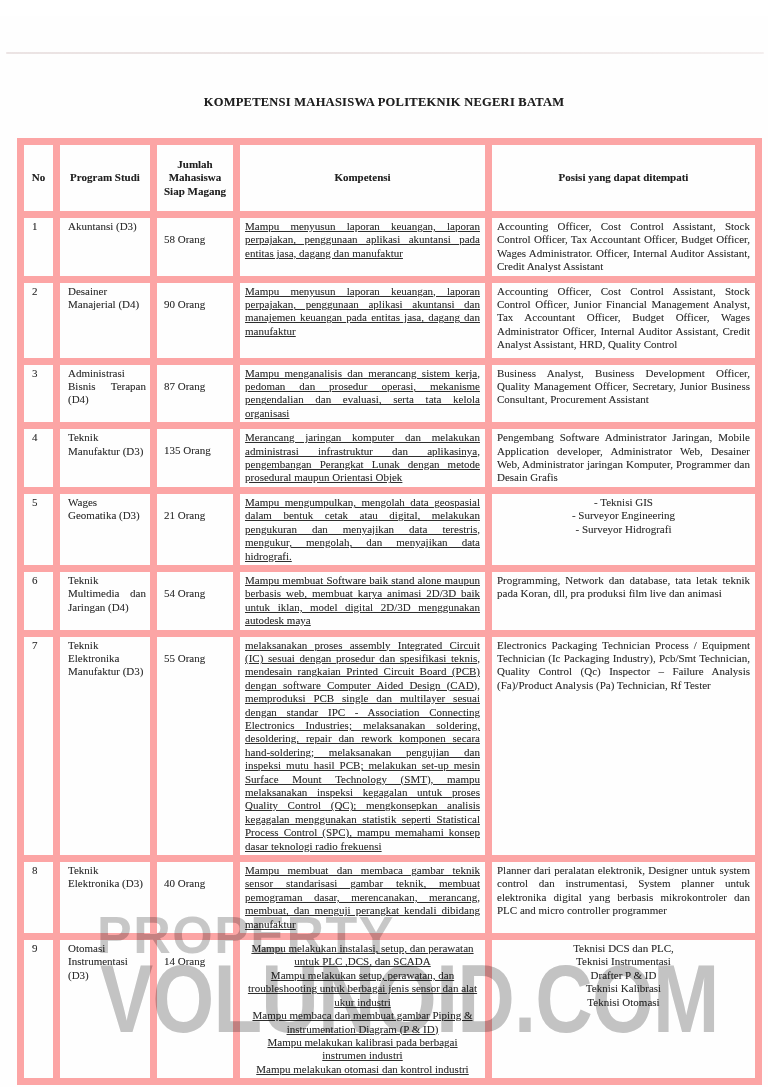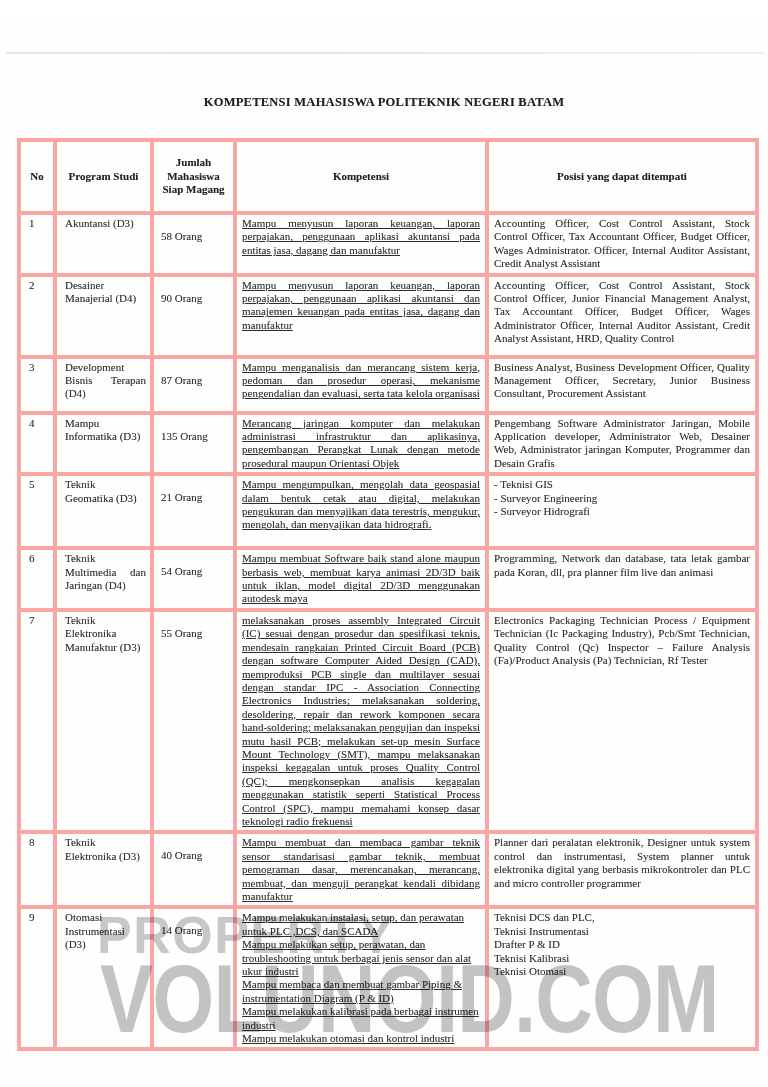--- a/index.html
+++ b/index.html
@@ -23,33 +23,33 @@
     display:inline-block; width:52px; height:11px; margin-left:9px;
     background:#c8c8c8; filter:blur(1.6px); border-radius:2px; vertical-align:-1px;
   }
   table.comp-table {
     position:absolute; left:17px; top:122px; width:738px;
     border-collapse:collapse; table-layout:fixed;
     border:2px solid #4a4a4a;
     font-size:11px; line-height:13.4px;
   }
   .comp-table th, .comp-table td {
-    border:4px solid #fca5a5; vertical-align:top;
+    border:7px solid #fca5a5; vertical-align:top;
     text-shadow:0 0 .5px rgba(55,55,55,.35);
   }
   .comp-table th {
     vertical-align:middle; text-align:center; font-weight:bold;
     height:73px; padding:2px 3px; color:#222;
   }
   .c-no   { width:36px;  padding:2px 2px 2px 8px; }
   .c-prog { width:97px;  padding:2px 4px 2px 8px; text-align:justify; }
   .c-jml  { width:83px;  padding:15px 3px 2px 7px; }
   .c-komp { width:252px; padding:2px 5px; text-align:justify;text-decoration:underline; }
   .c-pos  { width:270px; padding:2px 5px; text-align:justify; }
-  .comp-table td.multi { white-space:pre-line; text-align:left; }
+  .comp-table td.multi { white-space:pre-line; text-align:center; }
   .comp-table tbody tr:nth-child(1) td { height:55px; }
   .comp-table tbody tr:nth-child(2) td { height:82px; }
   .comp-table tbody tr:nth-child(3) td { height:56px; }
   .comp-table tbody tr:nth-child(4) td { height:56px; }
   .comp-table tbody tr:nth-child(5) td { height:74px; }
   .comp-table tbody tr:nth-child(6) td { height:54px; }
   .comp-table tbody tr:nth-child(7) td { height:210px; }
   .comp-table tbody tr:nth-child(8) td { height:70px; }
   .comp-table tbody tr:nth-child(9) td { height:138px; }
   .wm {
@@ -105,47 +105,47 @@
   </tr>
         <tr>
     <td class="c-no">2</td>
     <td class="c-prog">Desainer Manajerial (D4)</td>
     <td class="c-jml">90 Orang</td>
     <td class="c-komp">Mampu menyusun laporan keuangan, laporan perpajakan, penggunaan aplikasi akuntansi dan manajemen keuangan pada entitas jasa, dagang dan manufaktur</td>
     <td class="c-pos">Accounting Officer, Cost Control Assistant, Stock Control Officer, Junior Financial Management Analyst, Tax Accountant Officer, Budget Officer, Wages Administrator Officer, Internal Auditor Assistant, Credit Analyst Assistant, HRD, Quality Control</td>
   </tr>
         <tr>
     <td class="c-no">3</td>
-    <td class="c-prog">Development Bisnis Terapan (D4)</td>
+    <td class="c-prog">Administrasi Bisnis Terapan (D4)</td>
     <td class="c-jml">87 Orang</td>
     <td class="c-komp">Mampu menganalisis dan merancang sistem kerja, pedoman dan prosedur operasi, mekanisme pengendalian dan evaluasi, serta tata kelola organisasi</td>
     <td class="c-pos">Business Analyst, Business Development Officer, Quality Management Officer, Secretary, Junior Business Consultant, Procurement Assistant</td>
   </tr>
         <tr>
     <td class="c-no">4</td>
-    <td class="c-prog">Mampu Informatika (D3)</td>
+    <td class="c-prog">Teknik Manufaktur (D3)</td>
     <td class="c-jml">135 Orang</td>
     <td class="c-komp">Merancang jaringan komputer dan melakukan administrasi infrastruktur dan aplikasinya, pengembangan Perangkat Lunak dengan metode prosedural maupun Orientasi Objek</td>
     <td class="c-pos">Pengembang Software Administrator Jaringan, Mobile Application developer, Administrator Web, Desainer Web, Administrator jaringan Komputer, Programmer dan Desain Grafis</td>
   </tr>
         <tr>
     <td class="c-no">5</td>
-    <td class="c-prog">Teknik Geomatika (D3)</td>
+    <td class="c-prog">Wages Geomatika (D3)</td>
     <td class="c-jml">21 Orang</td>
     <td class="c-komp">Mampu mengumpulkan, mengolah data geospasial dalam bentuk cetak atau digital, melakukan pengukuran dan menyajikan data terestris, mengukur, mengolah, dan menyajikan data hidrografi.</td>
     <td class="c-pos multi">- Teknisi GIS
 - Surveyor Engineering
 - Surveyor Hidrografi</td>
   </tr>
         <tr>
     <td class="c-no">6</td>
     <td class="c-prog">Teknik Multimedia dan Jaringan (D4)</td>
     <td class="c-jml">54 Orang</td>
     <td class="c-komp">Mampu membuat Software baik stand alone maupun berbasis web, membuat karya animasi 2D/3D baik untuk iklan, model digital 2D/3D menggunakan autodesk maya</td>
-    <td class="c-pos">Programming, Network dan database, tata letak gambar pada Koran, dll, pra planner film live dan animasi</td>
+    <td class="c-pos">Programming, Network dan database, tata letak teknik pada Koran, dll, pra produksi film live dan animasi</td>
   </tr>
         <tr>
     <td class="c-no">7</td>
     <td class="c-prog">Teknik Elektronika Manufaktur (D3)</td>
     <td class="c-jml">55 Orang</td>
     <td class="c-komp">melaksanakan proses assembly Integrated Circuit (IC) sesuai dengan prosedur dan spesifikasi teknis, mendesain rangkaian Printed Circuit Board (PCB) dengan software Computer Aided Design (CAD), memproduksi PCB single dan multilayer sesuai dengan standar IPC - Association Connecting Electronics Industries; melaksanakan soldering, desoldering, repair dan rework komponen secara hand-soldering; melaksanakan pengujian dan inspeksi mutu hasil PCB; melakukan set-up mesin Surface Mount Technology (SMT), mampu melaksanakan inspeksi kegagalan untuk proses Quality Control (QC); mengkonsepkan analisis kegagalan menggunakan statistik seperti Statistical Process Control (SPC), mampu memahami konsep dasar teknologi radio frekuensi</td>
     <td class="c-pos">Electronics Packaging Technician Process / Equipment Technician (Ic Packaging Industry), Pcb/Smt Technician, Quality Control (Qc) Inspector – Failure Analysis (Fa)/Product Analysis (Pa) Technician, Rf Tester</td>
   </tr>
         <tr>
     <td class="c-no">8</td>

